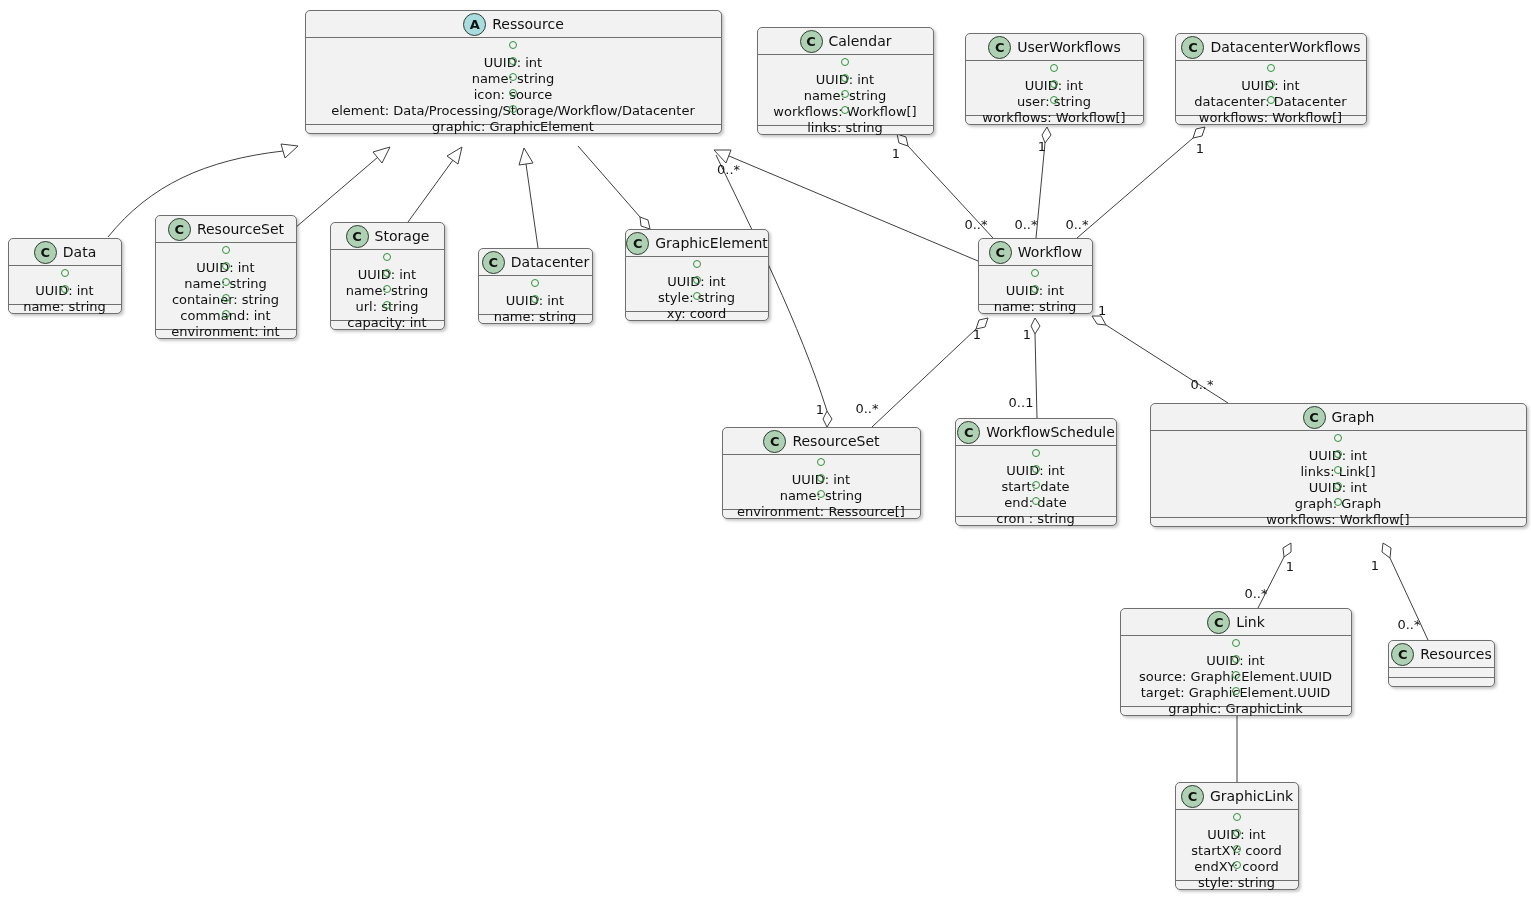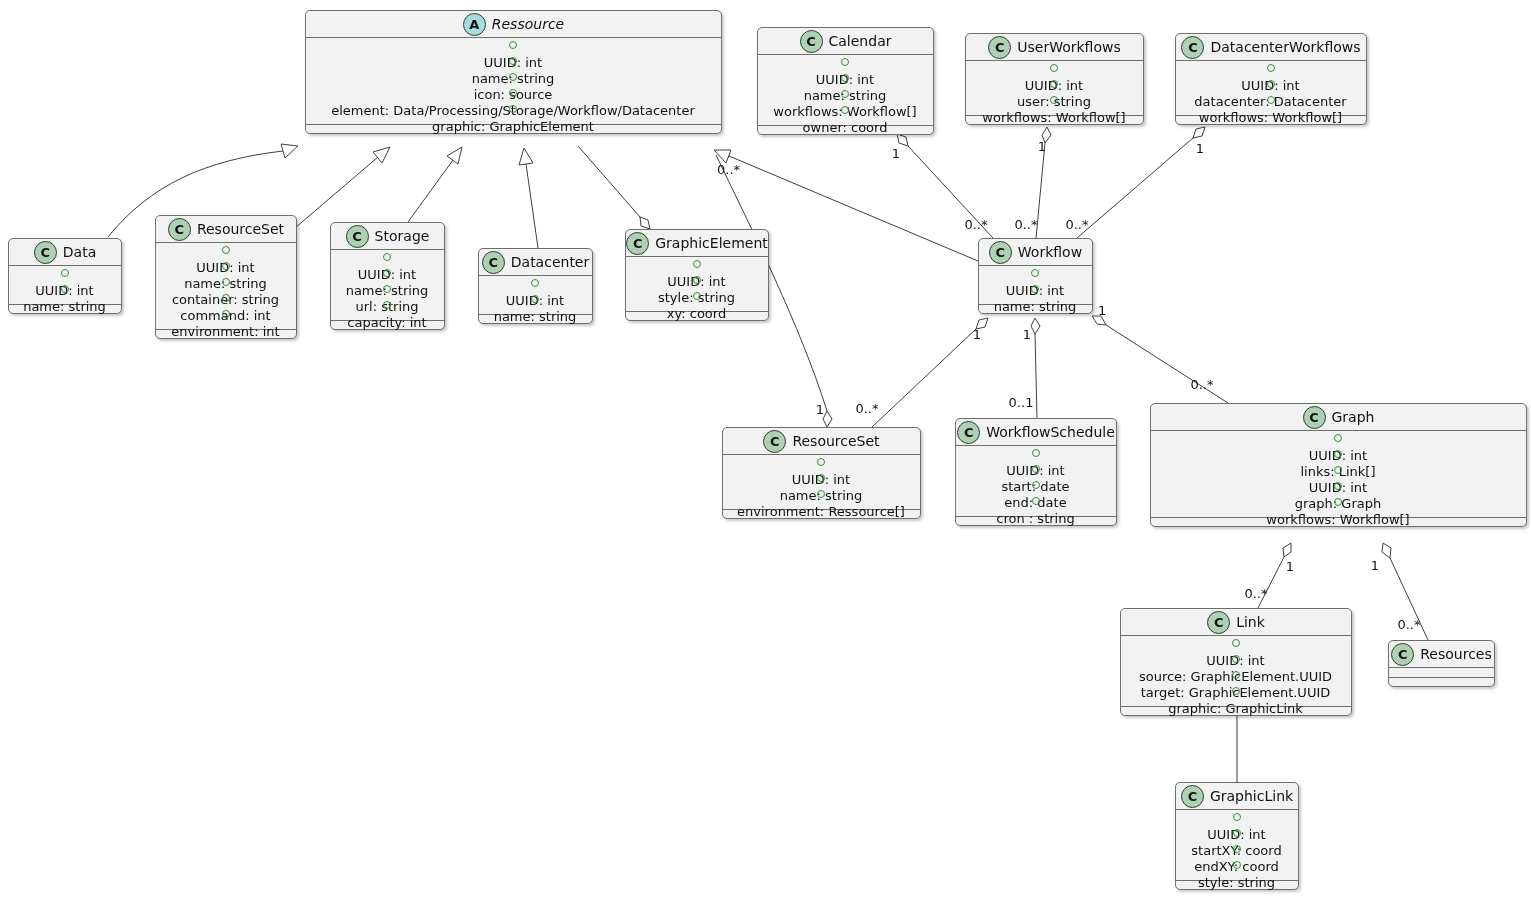--- a/index.html
+++ b/index.html
@@ -22,21 +22,21 @@
   }
   .badge{
     width:21px;height:21px;border-radius:50%;flex:none;
     display:flex;align-items:center;justify-content:center;
     font-weight:bold;font-size:13px;font-style:normal;
     background:var(--class-circle-fill,#ADD1B2);
     border:1px solid var(--class-circle-border,#333);
   }
   .badge.abstract{background:var(--abstract-circle-fill,#A9DCDF);}
   .class-title{font-size:14px;}
-  .class-title.abstract-title{font-style:italic;}
+  .class-title.abstract-title{}
   .attrs{padding:3px 8px 3px 7px;}
   .attrs:empty{min-height:9px;padding:0;}
   .attr{display:flex;align-items:center;gap:6px;height:16px;white-space:nowrap;flex-direction:column;}
   .attr-marker{
     width:6px;height:6px;border-radius:50%;flex:none;
     border:1px solid var(--field-marker,#2e9437);background:transparent;
   }
   .class-footer{border-top:1px solid var(--box-border,#707070);height:8px;}
 </style>
 </head>
@@ -173,21 +173,21 @@
         <div class="attr">
           <span class="attr-marker"></span>
           <span>name: string</span>
         </div>
         <div class="attr">
           <span class="attr-marker"></span>
           <span>workflows: Workflow[]</span>
         </div>
         <div class="attr">
           <span class="attr-marker"></span>
-          <span>owner: coord</span>
+          <span>links: string</span>
         </div>
       </div>
     <div class="class-footer"></div>
   </div>
 
   <div class="class-box" style="left:965px;top:33px;width:177px;">
     <div class="class-header">
       <span class="badge">C</span>
       <span class="class-title">UserWorkflows</span>
     </div>

